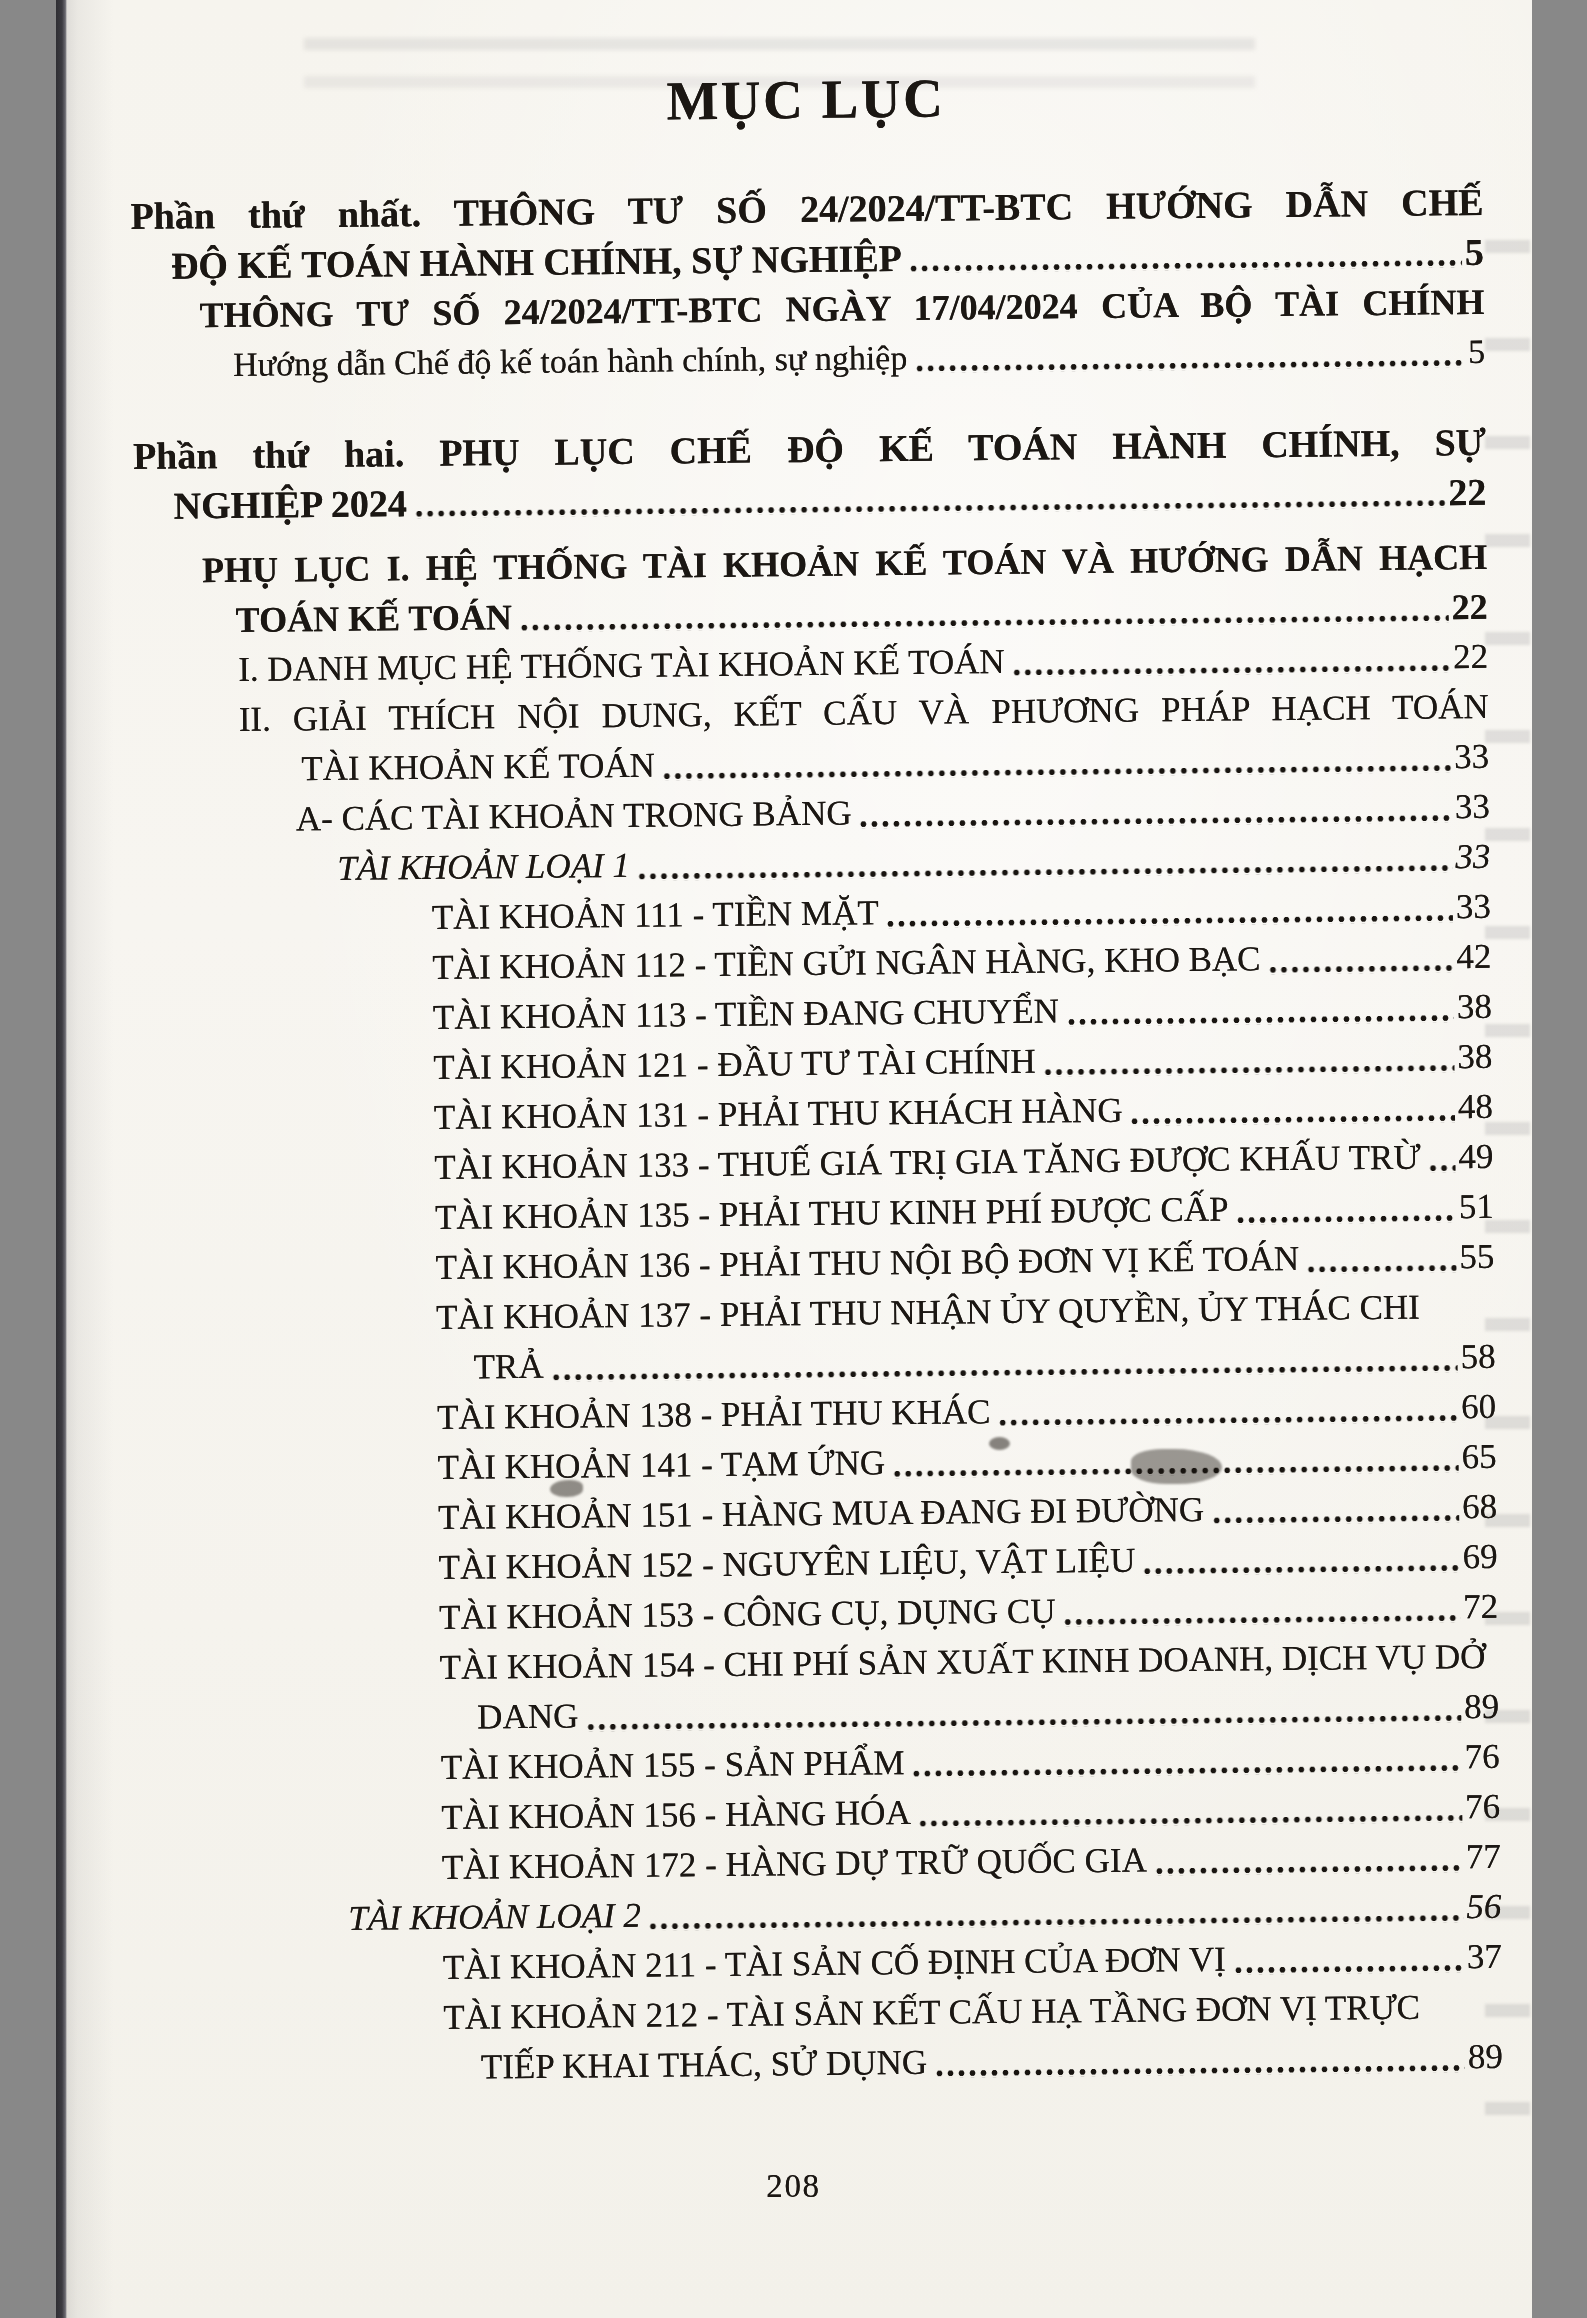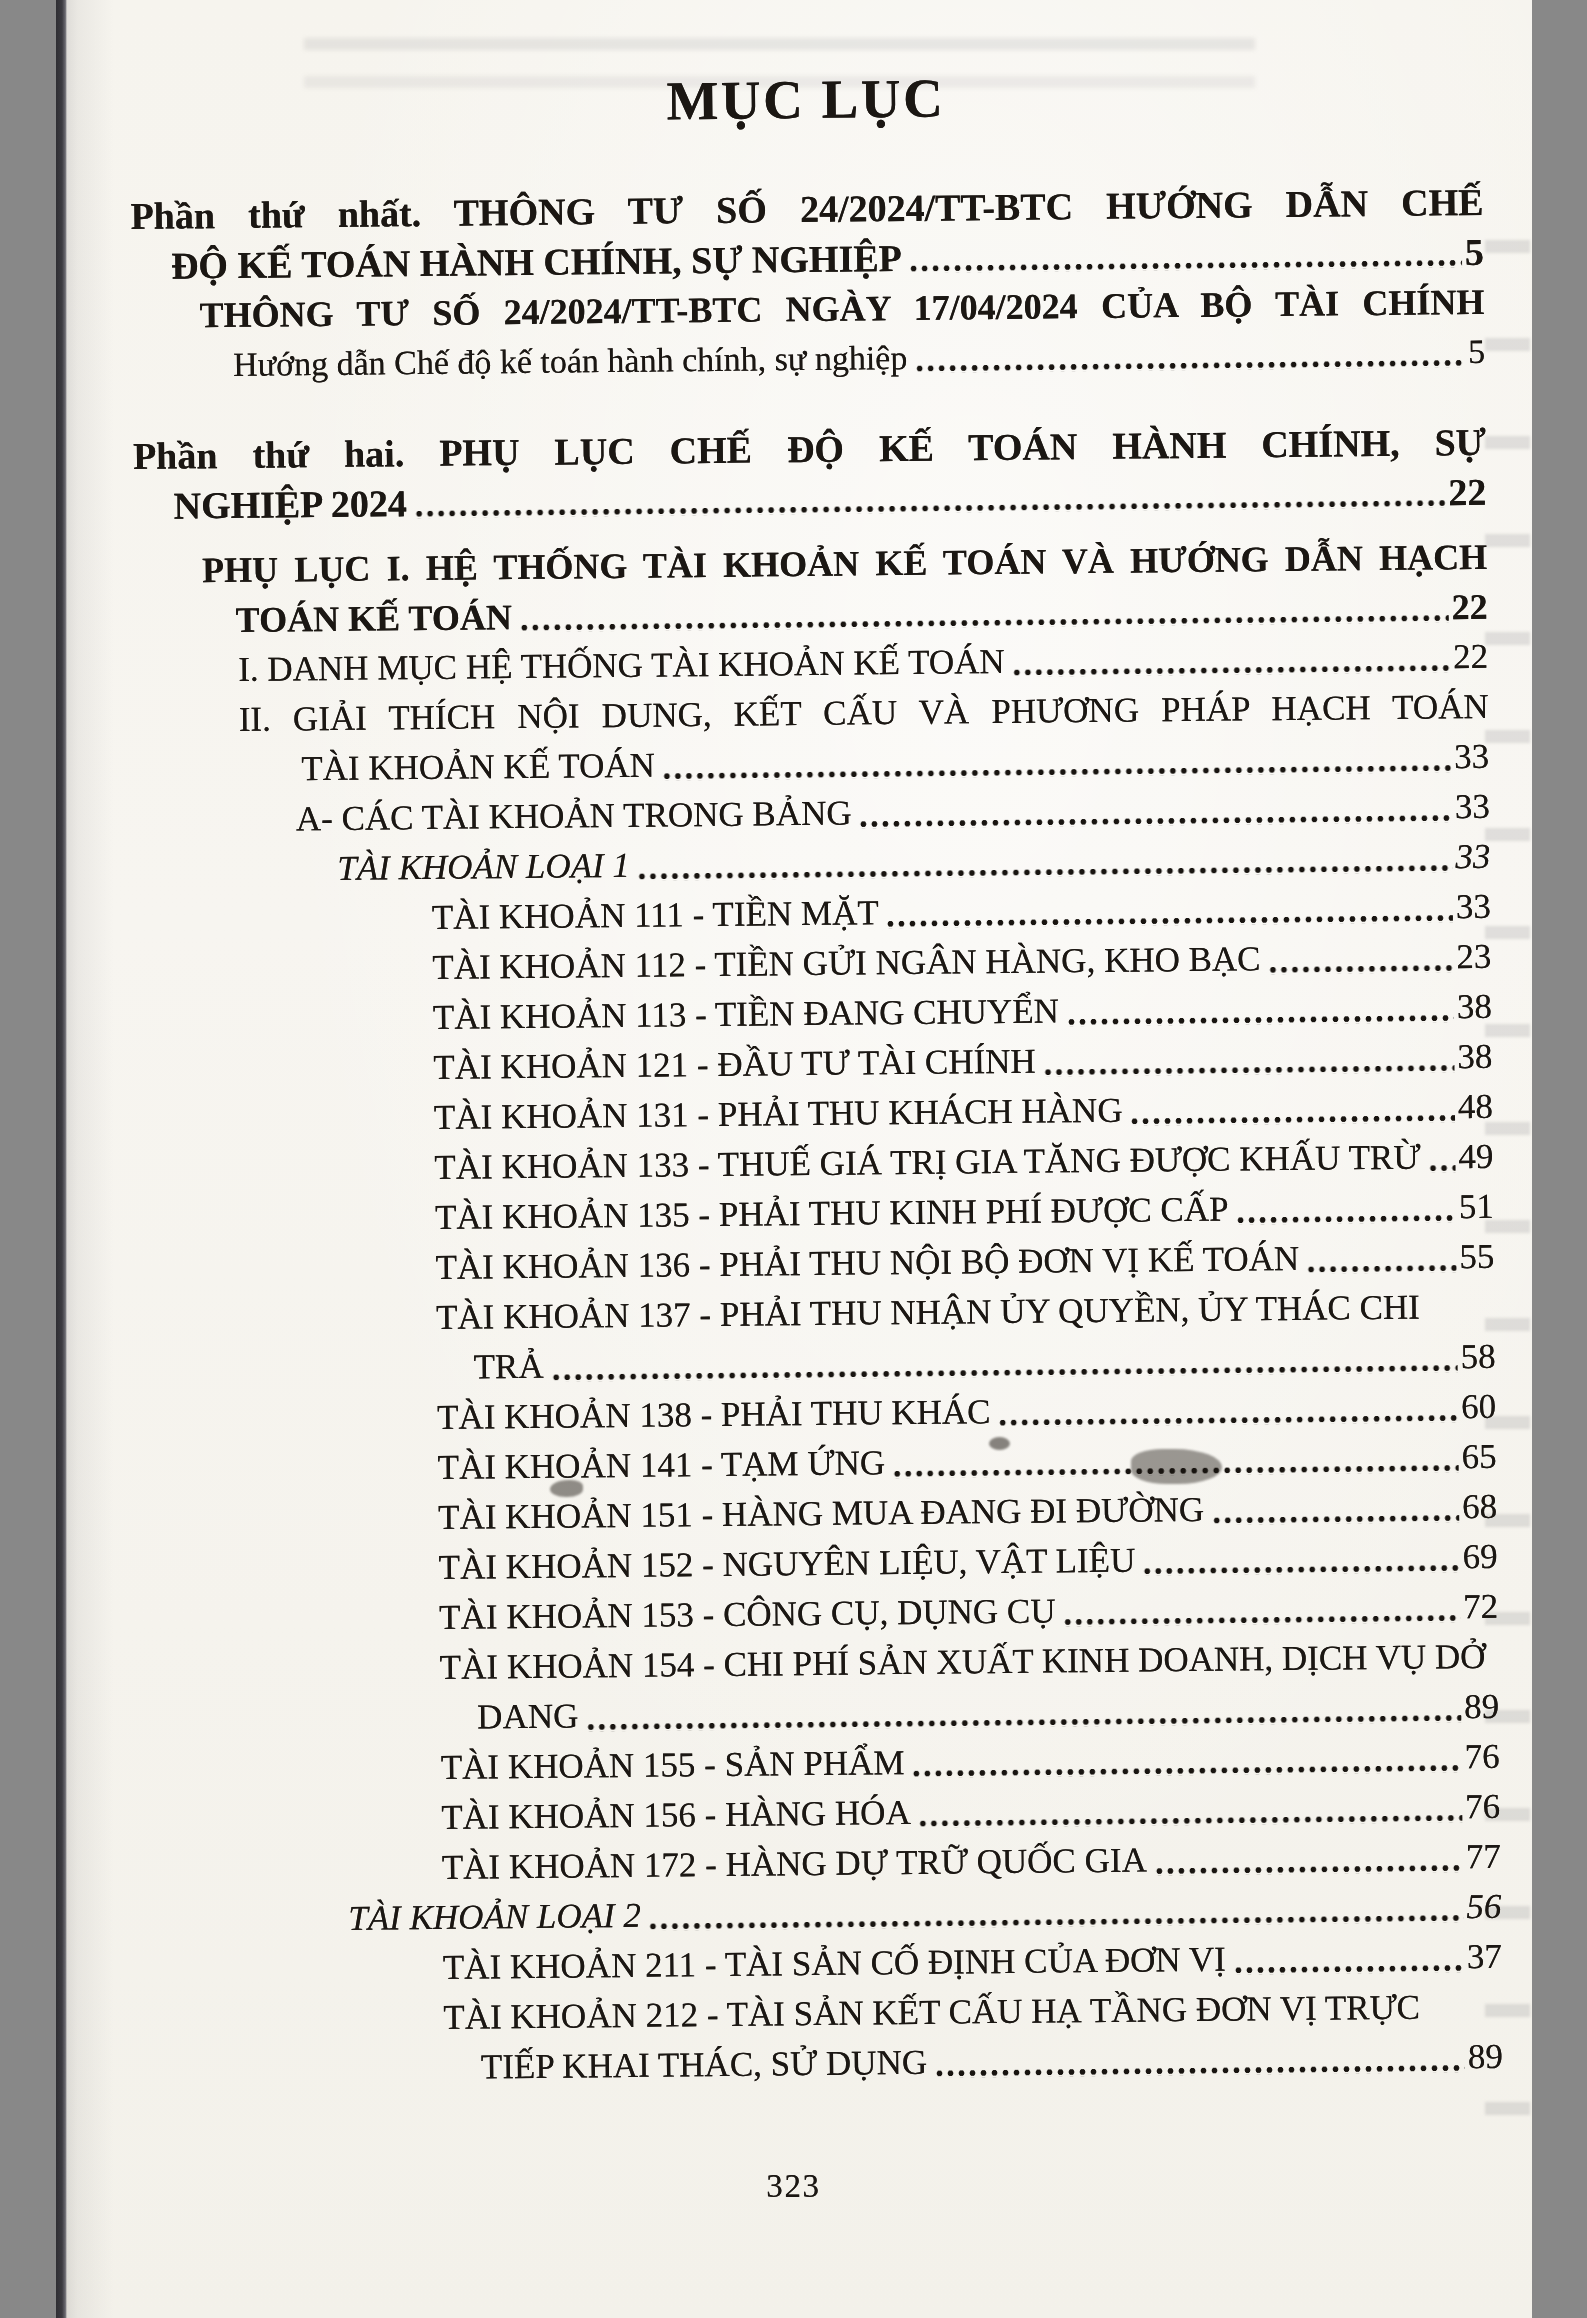--- a/index.html
+++ b/index.html
@@ -144,21 +144,21 @@
           <span class="pg">33</span>
         </div>
         <div class="line l5">
           <span class="txt">TÀI KHOẢN 111 - TIỀN MẶT</span>
           <span class="leader"></span>
           <span class="pg">33</span>
         </div>
         <div class="line l5">
           <span class="txt">TÀI KHOẢN 112 - TIỀN GỬI NGÂN HÀNG, KHO BẠC</span>
           <span class="leader"></span>
-          <span class="pg">23</span>
+          <span class="pg">42</span>
         </div>
         <div class="line l5">
           <span class="txt">TÀI KHOẢN 113 - TIỀN ĐANG CHUYỂN</span>
           <span class="leader"></span>
           <span class="pg">38</span>
         </div>
         <div class="line l5">
           <span class="txt">TÀI KHOẢN 121 - ĐẦU TƯ TÀI CHÍNH</span>
           <span class="leader"></span>
           <span class="pg">38</span>
@@ -247,15 +247,15 @@
         </div>
         <div class="line l5 nopg"><span class="txt">TÀI KHOẢN 212 - TÀI SẢN KẾT CẤU HẠ TẦNG ĐƠN VỊ TRỰC</span></div>
         <div class="line l5w">
           <span class="txt">TIẾP KHAI THÁC, SỬ DỤNG</span>
           <span class="leader"></span>
           <span class="pg">89</span>
         </div>
       </div>
   </div>
 
-  <div class="footer">323</div>
+  <div class="footer">208</div>
 </div>
 
 
 </body></html>

